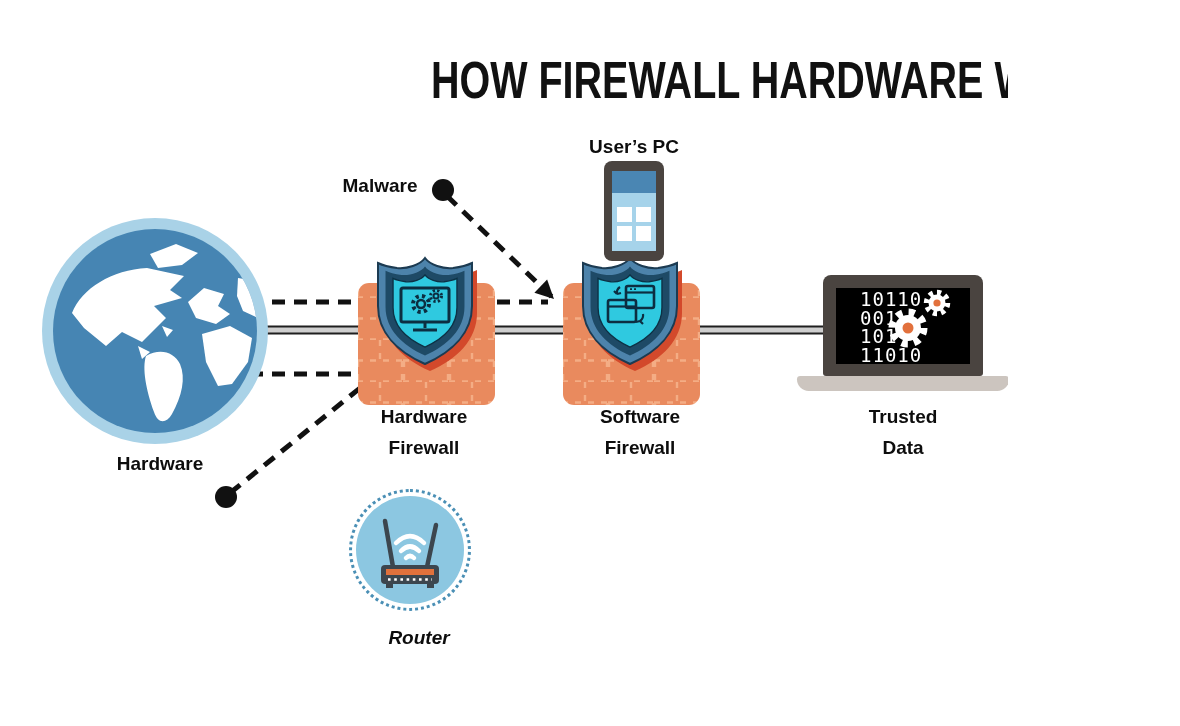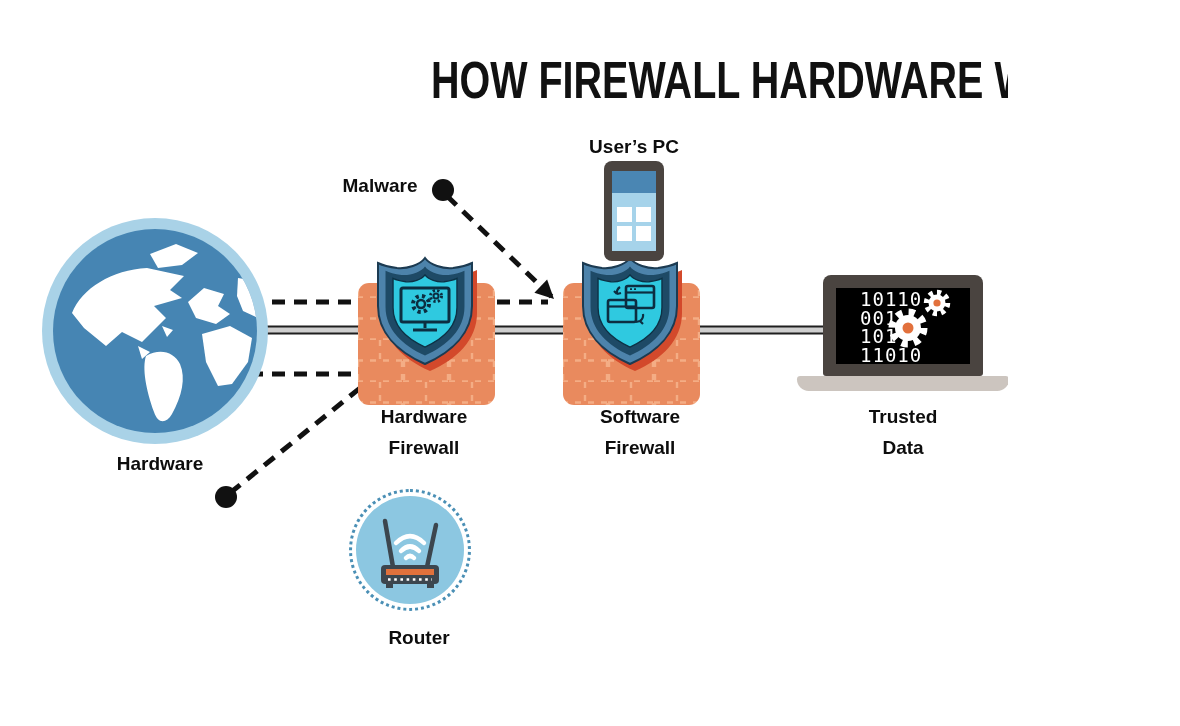--- a/index.html
+++ b/index.html
@@ -233,17 +233,17 @@
         <path d="M41,46 Q50,37 59,46" stroke="#ffffff" stroke-width="4.5" fill="none" stroke-linecap="round"></path>
         <path d="M46,53 Q50,49 54,53" stroke="#ffffff" stroke-width="4.5" fill="none" stroke-linecap="round"></path>
         <rect x="21" y="60" width="58" height="19" rx="4" fill="#3c464e"></rect>
         <rect x="26" y="64" width="48" height="6" fill="#e0713c"></rect>
         <line x1="28" y1="74.5" x2="72" y2="74.5" stroke="#ffffff" stroke-width="2.6" stroke-dasharray="2.6 3.6"></line>
         <rect x="26" y="79" width="7" height="4" fill="#3c464e"></rect>
         <rect x="67" y="79" width="7" height="4" fill="#3c464e"></rect>
       </svg>
     </div>
   </div>
-  <div class="lbl" style="left:419px;top:622px;">Router</div>
+  <div class="lbl" style="left:419px;top:622px;font-style:italic;">Router</div>
 
   <div class="lbl" style="left:380px;top:170px;">Malware</div>
 
 </div>
 
 </body></html>

